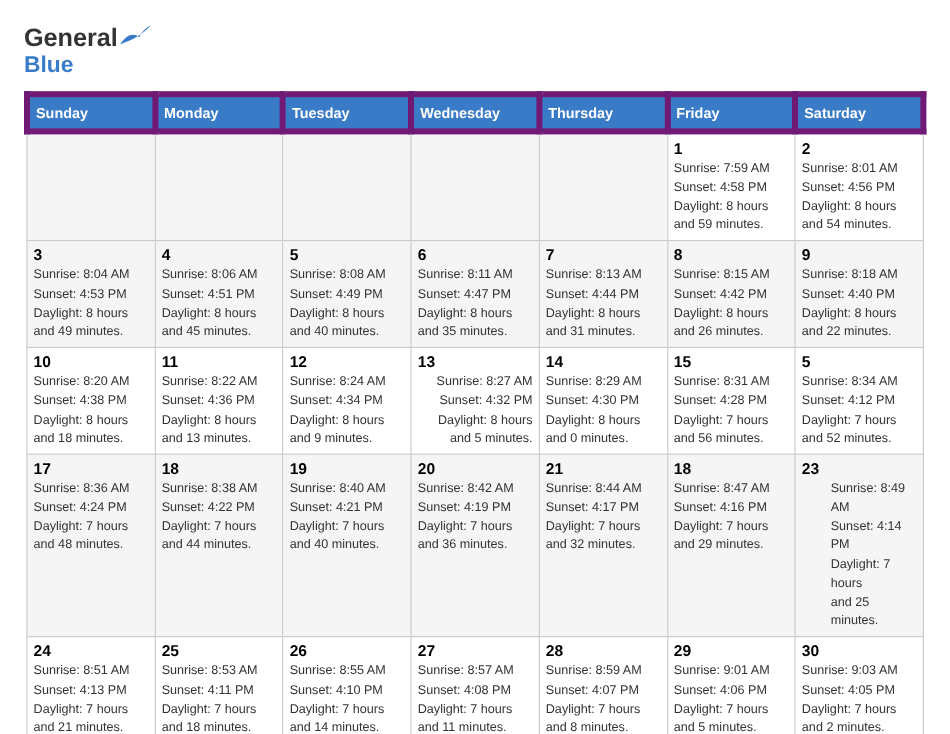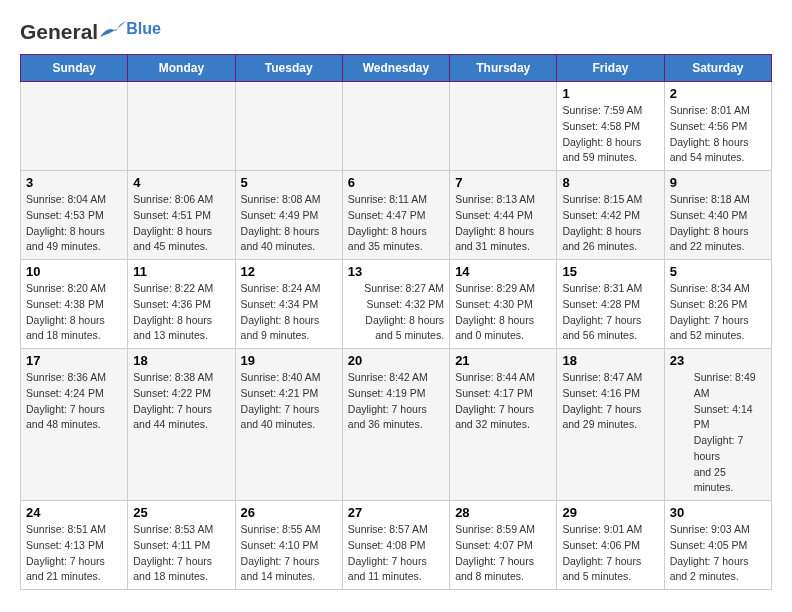--- a/index.html
+++ b/index.html
@@ -11,21 +11,21 @@
       padding: 20px;
     }
     .header {
       display: flex;
       align-items: flex-start;
       justify-content: space-between;
       margin-bottom: 10px;
     }
     .logo {
       display: flex;
-      flex-direction: row;
+      flex-direction: column;
       align-items: flex-start;
     }
     .title-block {
       text-align: right;
     }
     .month-title {
       font-size: 36px;
       font-weight: normal;
       color: #222;
       line-height: 1.1;
@@ -35,25 +35,25 @@
       color: #555;
     }
     .calendar {
       width: 100%;
       border-collapse: collapse;
       font-size: 11px;
     }
     .calendar th {
       background: #3a7bc8;
       color: #fff;
-      text-align: center;
+      text-align: left;
       padding: 6px 5px;
       font-size: 12px;
       font-weight: bold;
-      border: 1px solid #701a75;
+      border: 5px solid #701a75;
     }
     .calendar td {
       vertical-align: top;
       border: 1px solid #ccc;
       padding: 4px 5px;
       width: calc(100% / 7);
       min-height: 80px;
       background: #fff;
     }
     .calendar tr:nth-child(even) td {
@@ -78,21 +78,21 @@
 <body>
 
 <div class="header">
   <div class="logo">
       <div style="display: flex; align-items: center;">
         <span style="font-size: 21px; font-weight: bold; color: rgb(51, 51, 51); font-family: Arial;">General</span>
         <svg width="28" height="22" viewBox="0 0 28 22">
           <path d="M2 16 Q10 4 18 10 Q22 2 28 0 Q20 8 12 12 Z" fill="#3a7bc8"></path>
         </svg>
       </div>
-      <span style="font-size: 16px; font-weight: bold; color: rgb(58, 123, 200); font-family: Arial;">Blue</span>
+      <span style="font-size: 19px; font-weight: bold; color: rgb(58, 123, 200); font-family: Arial;">Blue</span>
     </div>
   <div class="title-block">
     <div class="month-title"></div>
     <div class="location"></div>
   </div>
 </div>
 
 <table class="calendar">
   <thead>
     <tr>
@@ -217,21 +217,21 @@
         <td>
           <span class="day-number">15</span>
           <div class="day-info" style="white-space: pre-line;">Sunrise: 8:31 AM
 Sunset: 4:28 PM
 Daylight: 7 hours
 and 56 minutes.</div>
         </td>
         <td>
           <span class="day-number">5</span>
           <div class="day-info" style="white-space: pre-line;">Sunrise: 8:34 AM
-Sunset: 8:26 PM
+Sunset: 4:12 PM
 Daylight: 7 hours
 and 52 minutes.</div>
         </td>
       </tr>
       <tr>
         <td>
           <span class="day-number">17</span>
           <div class="day-info" style="white-space: pre-line;">Sunrise: 8:36 AM
 Sunset: 4:24 PM
 Daylight: 7 hours

